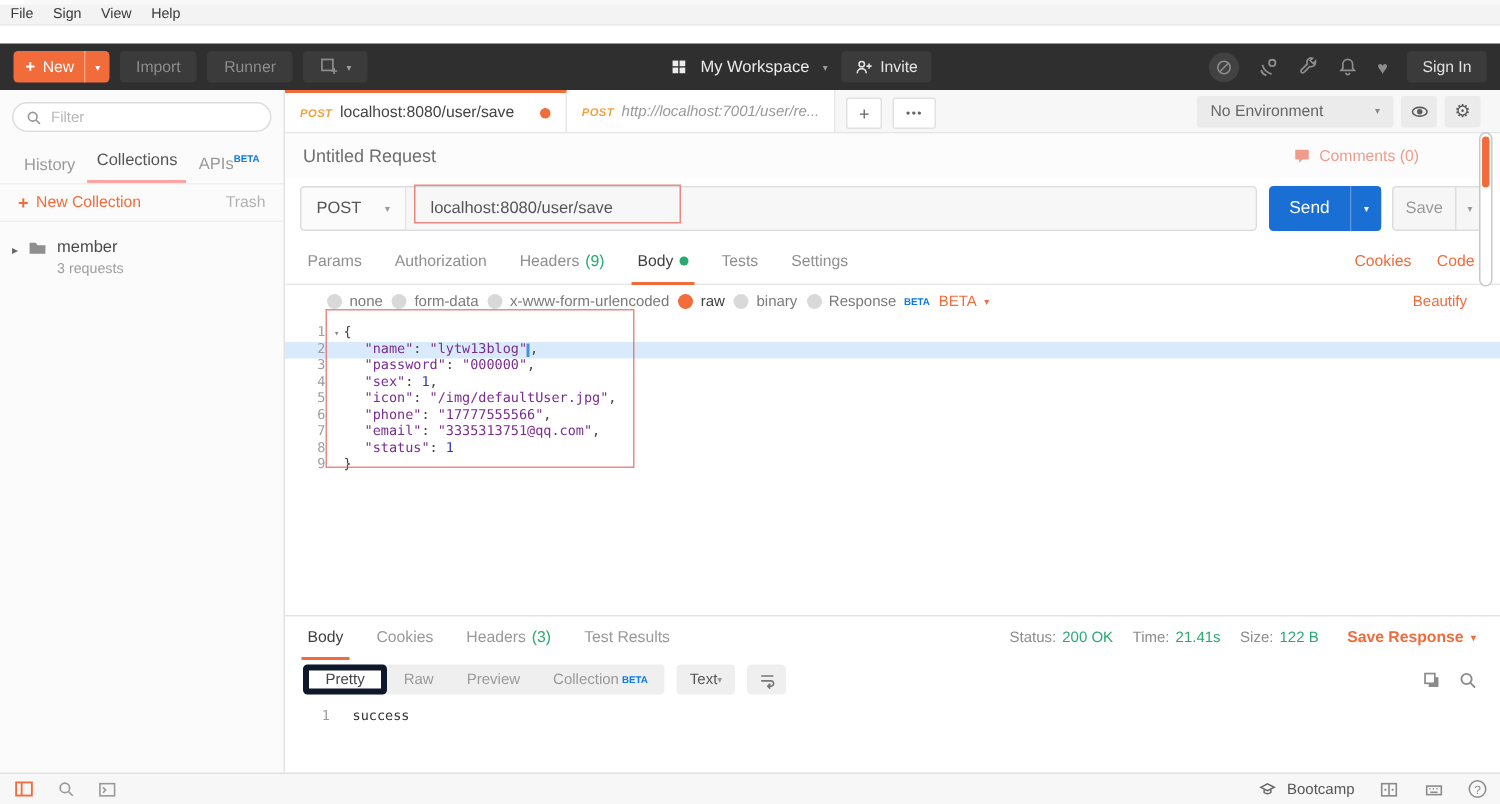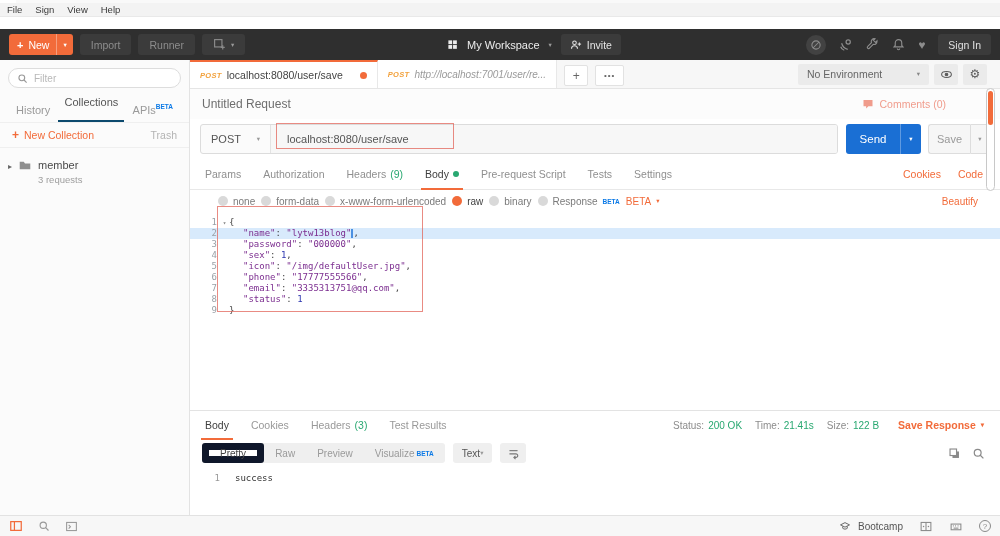--- a/index.html
+++ b/index.html
@@ -31,21 +31,21 @@
   .heart-glyph { font-size:12px; line-height:1; }
   .btn-signin { height:21px; padding:0 10px; background:#3b3b3b; border-radius:3px; color:#e0e0e0; font-size:10.5px; display:flex; align-items:center; }
 
   
   .sidebar { position:absolute; top:60px; left:0; width:190px; height:455px; background:#fbfbfb; border-right:1px solid #e3e3e3; }
   .filter-box { margin:8px; height:20px; border:1px solid #ddd; border-radius:11px; background:#fff; display:flex; align-items:center; padding:0 8px; gap:6px; color:#999; }
   .filter-box input { border:none; outline:none; width:120px; font-size:10px; font-family:inherit; color:#555; background:transparent; }
   .filter-box input::placeholder { color:#b8b8b8; }
   .side-tabs { display:flex; height:27px; align-items:flex-end; padding:0 10px; justify-content:space-between; font-size:11px; color:#9a9a9a; border-bottom:1px solid #efefef; }
   .side-tab { padding:0 6px 6px; }
-  .side-tab.active { color:#555; border-bottom:2px solid #0c4a6e; padding-bottom:12px; }
+  .side-tab.active { color:#555; border-bottom:2px solid #fca5a5; padding-bottom:7px; }
   .sup-beta { font-size:6.5px; color:#0b79e6; font-weight:bold; vertical-align:super; }
   .side-actions { height:25px; display:flex; align-items:center; padding:0 12px; font-size:10.5px; border-bottom:1px solid #efefef; }
   .new-col { color:#f26b3a; display:flex; align-items:center; gap:5px; }
   .new-col .plus { font-size:12px; font-weight:bold; }
   .trash { margin-left:auto; color:#b3b3b3;text-align:right; }
   .coll-item { padding:11px 8px; display:flex; gap:6px; align-items:flex-start; }
   .coll-caret { color:#666; font-size:8px; margin-top:3px; }
   .coll-name { font-size:11px; color:#4a4a4a; }
   .coll-meta { font-size:9.5px; color:#9e9e9e; margin-top:3px; }
 
@@ -113,21 +113,21 @@
 
   .response { border-top:1px solid #e3e3e3; height:105px; display:flex; flex-direction:column; }
   .resp-tabs { height:28px; display:flex; align-items:center; font-size:10.5px; color:#999; padding:0 4px; }
   .resp-meta { margin-left:auto; display:flex; align-items:center; padding-right:12px; font-size:10px; color:#8c8c8c; gap:4px; }
   .resp-meta .val { color:#29a871; margin-right:9px; }
   .save-resp { color:#f26b3a; font-size:10.5px; font-weight:bold; margin-left:6px; display:flex; align-items:center; gap:5px; }
   .save-resp .tb-caret { color:#f26b3a; }
   .resp-toolbar { height:28px; display:flex; align-items:center; padding-left:12px; gap:8px; }
   .seg { display:flex; background:#efefef; border-radius:3px; height:20px; align-items:stretch; font-size:10px; color:#9a9a9a; }
   .seg-item { padding:0 11px; display:flex; align-items:center; gap:2px; }
-  .seg-item.active { background:#fff; border:7px solid #0f172a; border-radius:3px; color:#444; }
+  .seg-item.active { background:#fff; border:4px solid #0f172a; border-radius:3px; color:#444; }
   .text-sel { background:#efefef; border-radius:3px; height:20px; padding:0 9px; display:flex; align-items:center; gap:0; font-size:10px; color:#555; }
   .wrap-btn { background:#efefef; border-radius:3px; height:20px; width:26px; display:flex; align-items:center; justify-content:center; color:#777; }
   .resp-icons { margin-left:auto; display:flex; gap:11px; padding-right:15px; color:#8a8a8a; align-items:center; }
   .resp-body { font-family:"DejaVu Sans Mono", monospace; font-size:9px; padding-top:6px; display:flex; }
   .resp-gut { width:30px; text-align:right; color:#999; flex:none; }
   .resp-text { margin-left:15px; color:#333; }
 
   
   .statusbar { position:absolute; top:515px; left:0; right:0; height:21px; background:#f7f7f7; border-top:1px solid #e2e2e2; display:flex; align-items:center; padding:0 9px; gap:15px; font-size:10px; color:#666; }
   .sb-right { margin-left:auto; display:flex; align-items:center; gap:16px; }
@@ -320,21 +320,20 @@
     <span class="rt">Authorization</span>
     <span class="rt">
       <span>Headers</span>
       <span class="count-green">(9)</span>
     </span>
     <span class="rt active">
       <span>Body</span>
       <span class="green-dot"></span>
       <span class="rt-underline"></span>
     </span>
-    <span class="rt">Pre-request Script</span>
     <span class="rt">Tests</span>
     <span class="rt">Settings</span>
     <span class="rt-right">
       <span>Cookies</span>
       <span>Code</span>
     </span>
   </div>
 
   <div class="body-type-row">
     <span class="bt">
@@ -441,21 +440,21 @@
           <span class="tb-caret">▾</span>
         </span>
       </span>
     </div>
     <div class="resp-toolbar">
       <div class="seg">
         <span class="seg-item active">Pretty</span>
         <span class="seg-item">Raw</span>
         <span class="seg-item">Preview</span>
         <span class="seg-item">
-            <span>Visualize</span>
+            <span>Collection</span>
             <span class="sup-beta">BETA</span>
           </span>
       </div>
       <div class="text-sel">
         <span>Text</span>
         <span class="tb-caret">▾</span>
       </div>
       <div class="wrap-btn">
         <svg width="13" height="13" viewBox="0 0 16 16" fill="none" stroke="currentColor" stroke-width="1.4">
             <line x1="3" y1="4.5" x2="13" y2="4.5"></line>

